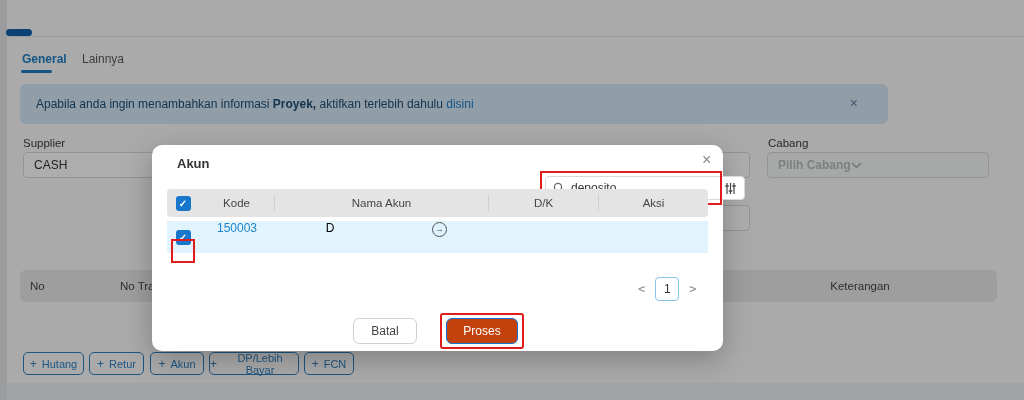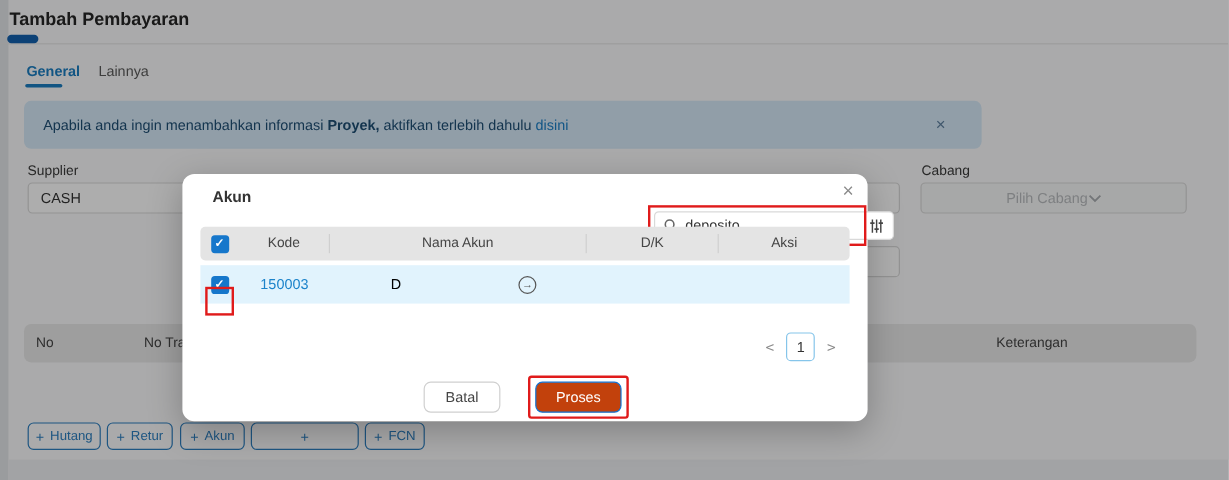--- a/index.html
+++ b/index.html
@@ -13,29 +13,29 @@
 
   .page-title { position:absolute; left:8px; top:8px; font-size:15px; font-weight:bold; color:#262626; }
   .title-divider { position:absolute; left:0; top:36px; width:1024px; height:1px; background:#e6e6e6; }
   .title-accent { position:absolute; left:6px; top:29px; width:26px; height:7px; border-radius:4px; background:#1261ae; }
 
   .tab { position:absolute; top:52px; font-size:12px; cursor:pointer; }
   .tab-general { left:22px; color:#1b7ec2; font-weight:bold; }
   .tab-lainnya { left:82px; color:#5b5b5b; }
   .tab-underline { position:absolute; left:21px; top:70px; width:31px; height:3px; background:#1b7ec2; border-radius:2px; }
 
-  .banner { position:absolute; left:20px; top:84px; width:798px; height:40px; background:#d6e9f8; border-radius:6px; }
+  .banner { position:absolute; left:20px; top:84px; width:868px; height:40px; background:#d6e9f8; border-radius:6px; }
   .banner-text { position:absolute; left:16px; top:13px; font-size:12px; color:#1e4e74; white-space:pre; }
   .banner-text b { font-weight:bold; }
   .banner-link { color:#1a7ec5; cursor:pointer; }
   .banner-close { position:absolute; right:30px; top:11px; font-size:14px; color:#5f81a0; cursor:pointer; }
 
   .field-label { position:absolute; font-size:11.5px; color:#3a3a3a; }
   .input-box { position:absolute; height:26px; background:#ffffff; border:1px solid #d9d9d9; border-radius:4px; font-size:12px; color:#333; display:flex; align-items:center; padding:0 10px; }
-  .select-box { background:#f7f8f8; color:#b9bcbf; justify-content:center; }
+  .select-box { background:#f7f8f8; color:#b9bcbf; justify-content:flex-start;font-weight:bold; }
 
   .bg-table-header { position:absolute; left:20px; top:270px; width:977px; height:32px; background:#e9e9e9; border-radius:6px; }
   .bg-th { position:absolute; top:10px; font-size:11.5px; color:#454545; }
 
   .chip-btn { position:absolute; top:352px; height:23px; border:1.5px solid #2d7fc0; border-radius:5px; background:transparent; color:#2d7fc0; font-size:11px; font-family:"Liberation Sans",sans-serif; display:flex; align-items:center; justify-content:center; gap:5px; cursor:pointer; }
   .chip-plus { font-size:12px; }
 
   
   .overlay { position:absolute; inset:0; background:rgba(0,0,0,0.32); }
 
@@ -43,21 +43,21 @@
   .modal { position:absolute; left:152px; top:145px; width:571px; height:206px; background:#ffffff; border-radius:10px; box-shadow:0 8px 28px rgba(0,0,0,0.25); }
   .modal-title { position:absolute; left:25px; top:11px; font-size:13px; font-weight:bold; color:#333; }
   .modal-close { position:absolute; left:550px; top:6px; font-size:16px; color:#8a8a8a; cursor:pointer; }
 
   .search-wrap { position:absolute; left:393px; top:31px; width:200px; height:24px; border:1px solid #d9d9d9; border-radius:4px; background:#fff; display:flex; align-items:center; padding:0 7px; gap:6px; }
   .search-text { font-size:12px; color:#333; flex:1; }
   .red-rect-search { position:absolute; left:388px; top:26px; width:182px; height:34px; border:2px solid #e01b1b; pointer-events:none; }
 
   .m-table { position:absolute; left:15px; top:44px; width:541px; }
   .m-thead { height:28px; background:#e4e4e4; border-radius:4px; display:flex; align-items:center; font-size:11.5px; color:#454545; }
-  .m-row { margin-top:4px; height:32px; background:#e1f3fd; display:flex; align-items:center; font-size:12px; }
+  .m-row { margin-top:4px; height:32px; background:#e1f3fd; display:flex; font-size:12px; }
   .c-cb { width:32px; display:flex; justify-content:center; align-items:center; }
   .c-kode { width:76px; text-align:center; }
   .c-nama { flex:1; text-align:center; }
   .c-dk { width:110px; text-align:center; }
   .c-aksi { width:109px; text-align:center; }
   .m-thead .c-kode, .m-thead .c-nama, .m-thead .c-dk { border-right:1px solid #cfcfcf; height:16px; line-height:16px; }
   .m-row .c-nama { text-align:left; padding-left:9px; }
   .link { color:#1c83ca; cursor:pointer; }
 
   .checkbox { width:15px; height:15px; background:#1677cb; border-radius:3px; display:flex; align-items:center; justify-content:center; cursor:pointer; }
@@ -78,21 +78,20 @@
   svg { display:block; }
 </style>
 </head>
 <body>
 
 <div id="app">
 
   <div class="left-strip"></div>
   <div class="footer-strip"></div>
 
-  <div class="page-title">Tambah Pembayaran</div>
   <div class="title-divider"></div>
   <div class="title-accent"></div>
 
   <div class="tab tab-general">General</div>
   <div class="tab tab-lainnya">Lainnya</div>
   <div class="tab-underline"></div>
 
   <div class="banner">
     <div class="banner-text"><span>Apabila anda ingin menambahkan informasi </span><b>Proyek,</b><span> aktifkan terlebih dahulu </span><span class="banner-link">disini</span></div>
     <div class="banner-close">×</div>
@@ -129,20 +128,21 @@
   <button class="chip-btn" style="left:89px; width:55px;">
       <span class="chip-plus">+</span>
       <span>Retur</span>
     </button>
   <button class="chip-btn" style="left:150px; width:54px;">
       <span class="chip-plus">+</span>
       <span>Akun</span>
     </button>
   <button class="chip-btn" style="left:209px; width:90px;">
       <span class="chip-plus">+</span>
+      <span>DP/Lebih Bayar</span>
     </button>
   <button class="chip-btn" style="left:304px; width:50px;">
       <span class="chip-plus">+</span>
       <span>FCN</span>
     </button>
 
   <div class="overlay"></div>
 
   <div class="modal">
     <div class="modal-title">Akun</div>

